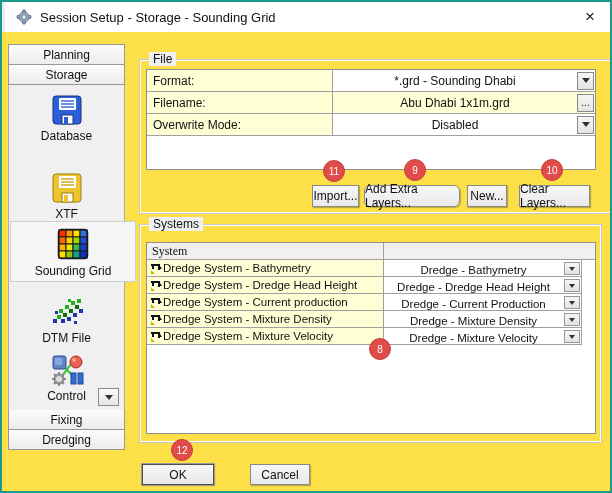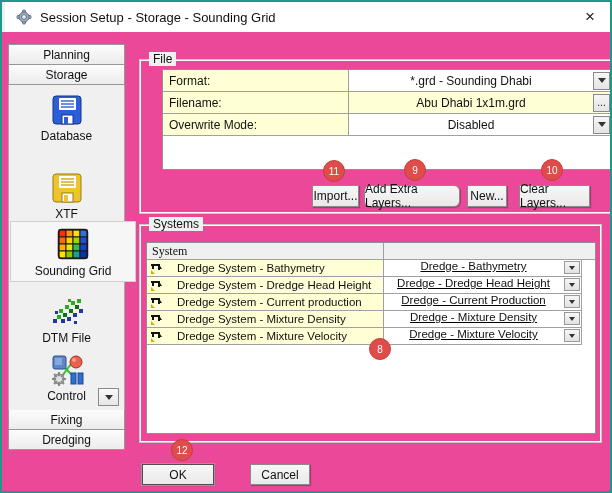--- a/index.html
+++ b/index.html
@@ -5,40 +5,40 @@
   html,body{margin:0;padding:0;background:#d8d8d8;font-family:"Liberation Sans","DejaVu Sans",sans-serif;}
   .window{position:relative;width:612px;height:493px;box-sizing:border-box;background:#f0f0f0;
           border:2px solid #1b998a;overflow:hidden;}
   
   .titlebar{position:absolute;left:3px;top:0;right:0;height:30px;background:#ffffff;
             display:flex;align-items:center;gap:8px;padding-left:11px;box-sizing:border-box;}
   .title-text{font-size:13px;color:#111;}
   .close-btn{position:absolute;right:6px;top:2px;width:28px;height:26px;display:flex;align-items:center;
              justify-content:center;font-size:17px;color:#222;cursor:default;}
   
-  .body{position:absolute;left:0;top:30px;right:0;bottom:0;background:#ec4899;}
+  .body{position:absolute;left:0;top:30px;right:0;bottom:0;background:#fde047;}
   
   .sidebar{position:absolute;left:6px;top:12px;width:117px;height:406px;display:flex;flex-direction:column;}
   .side-btn{height:21px;box-sizing:border-box;background:linear-gradient(#fcfcfc,#ececec);
             border:1px solid #979797;display:flex;align-items:center;justify-content:center;
             font-size:12px;color:#111;margin-top:-1px;}
   .side-btn:first-child{margin-top:0;}
   .icon-area{flex:1;position:relative;background:#f0f0f0;border-left:1px solid #aaa;border-right:1px solid #aaa;}
   .side-item{position:absolute;left:0;width:100%;display:flex;flex-direction:column;align-items:center;box-sizing:border-box;}
   .side-item .lbl{font-size:12px;color:#111;margin-top:2px;}
   .side-item.selected{left:1px;width:126px;background:#f6f6f6;border:1px solid #cfcfcf;padding:4px 0 3px 0;}
   .scroll-btn{position:absolute;right:5px;bottom:4px;width:19px;height:16px;background:linear-gradient(#fafafa,#e6e6e6);
               border:1px solid #8a8a8a;display:flex;align-items:center;justify-content:center;}
   .tri-down{width:0;height:0;border-left:4px solid transparent;border-right:4px solid transparent;border-top:5px solid #333;}
   
   .groupbox{position:absolute;box-sizing:border-box;border:1px solid #c9c9c9;box-shadow:inset 0 0 0 1px #fdfdfd;}
   .groupbox .legend{position:absolute;top:-8px;left:9px;background:#f0f0f0;padding:0 4px;font-size:12px;color:#111;}
   
   .grid-panel{position:absolute;left:6px;top:9px;width:450px;height:101px;background:#fff;
-              border:1px solid #8f8f8f;box-sizing:border-box;margin-left:16px;}
+              border:1px solid #8f8f8f;box-sizing:border-box;}
   .grid-row{display:flex;height:22px;box-sizing:border-box;border-bottom:1px solid #a0a0a0;}
   .grid-label{width:186px;box-sizing:border-box;background:#ffffd6;border-right:1px solid #a0a0a0;
               font-size:12px;color:#111;display:flex;align-items:center;padding-left:6px;}
   .grid-value{flex:1;display:flex;align-items:center;box-sizing:border-box;}
   .grid-value .val{flex:1;text-align:center;font-size:12px;color:#111;}
   .grid-value.yellow{background:#ffffd6;}
   .mini-btn{width:17px;height:18px;margin:1px 1px 1px 0;background:linear-gradient(#f6f6f6,#e4e4e4);
             border:1px solid #8a8a8a;display:flex;align-items:center;justify-content:center;
             font-size:10px;color:#222;box-sizing:border-box;}
   
@@ -46,22 +46,22 @@
        border:1px solid #8a8a8a;box-shadow:1px 1px 1px rgba(0,0,0,0.25);
        font-size:12px;color:#111;display:flex;align-items:center;justify-content:center;}
   
   .table-panel{position:absolute;left:6px;top:17px;width:450px;height:192px;background:#fff;
                border:1px solid #8f8f8f;box-sizing:border-box;}
   .tbl-header{display:flex;height:17px;box-sizing:border-box;background:#f0f0f0;border-bottom:1px solid #a0a0a0;}
   .tbl-header .h1{width:237px;box-sizing:border-box;border-right:1px solid #a0a0a0;font-size:12px;
                   display:flex;align-items:center;padding-left:5px;color:#111;font-family:Liberation Serif, serif;}
   .tbl-row{display:flex;height:17px;box-sizing:border-box;border-bottom:1px solid #a0a0a0;width:435px;}
   .tbl-sys{width:237px;box-sizing:border-box;background:#ffffd6;border-right:1px solid #a0a0a0;
-           display:flex;align-items:center;gap:14px;padding-left:3px;font-size:11.5px;color:#111;white-space:nowrap;overflow:hidden;}
-  .tbl-combo{flex:1;display:flex;align-items:flex-start;box-sizing:border-box;border-right:1px solid #a0a0a0;background:#fff;text-decoration:underline;}
+           display:flex;align-items:center;gap:0;padding-left:3px;font-size:11.5px;color:#111;white-space:nowrap;overflow:hidden;}
+  .tbl-combo{flex:1;display:flex;align-items:flex-end;box-sizing:border-box;border-right:1px solid #a0a0a0;background:#fff;}
   .tbl-combo .val{flex:1;text-align:center;font-size:11.5px;color:#111;white-space:nowrap;}
   .combo-arrow{width:16px;height:13px;margin:1px;background:linear-gradient(#f6f6f6,#e2e2e2);
                border:1px solid #999;display:flex;align-items:center;justify-content:center;box-sizing:border-box;}
   .combo-arrow .tri-down{border-left-width:3.5px;border-right-width:3.5px;border-top-width:4.5px;}
   
   .footer-btn{position:absolute;height:21px;box-sizing:border-box;background:linear-gradient(#f7f7f7,#e9e9e9);
               border:1px solid #8a8a8a;box-shadow:1px 1px 1px rgba(0,0,0,0.25);font-size:12px;color:#111;
               display:flex;align-items:center;justify-content:center;}
   .footer-btn.default{border:1px solid #4f4f4f;box-shadow:0 0 0 1px #9a9a9a,1px 1px 1px rgba(0,0,0,0.25);}
   

